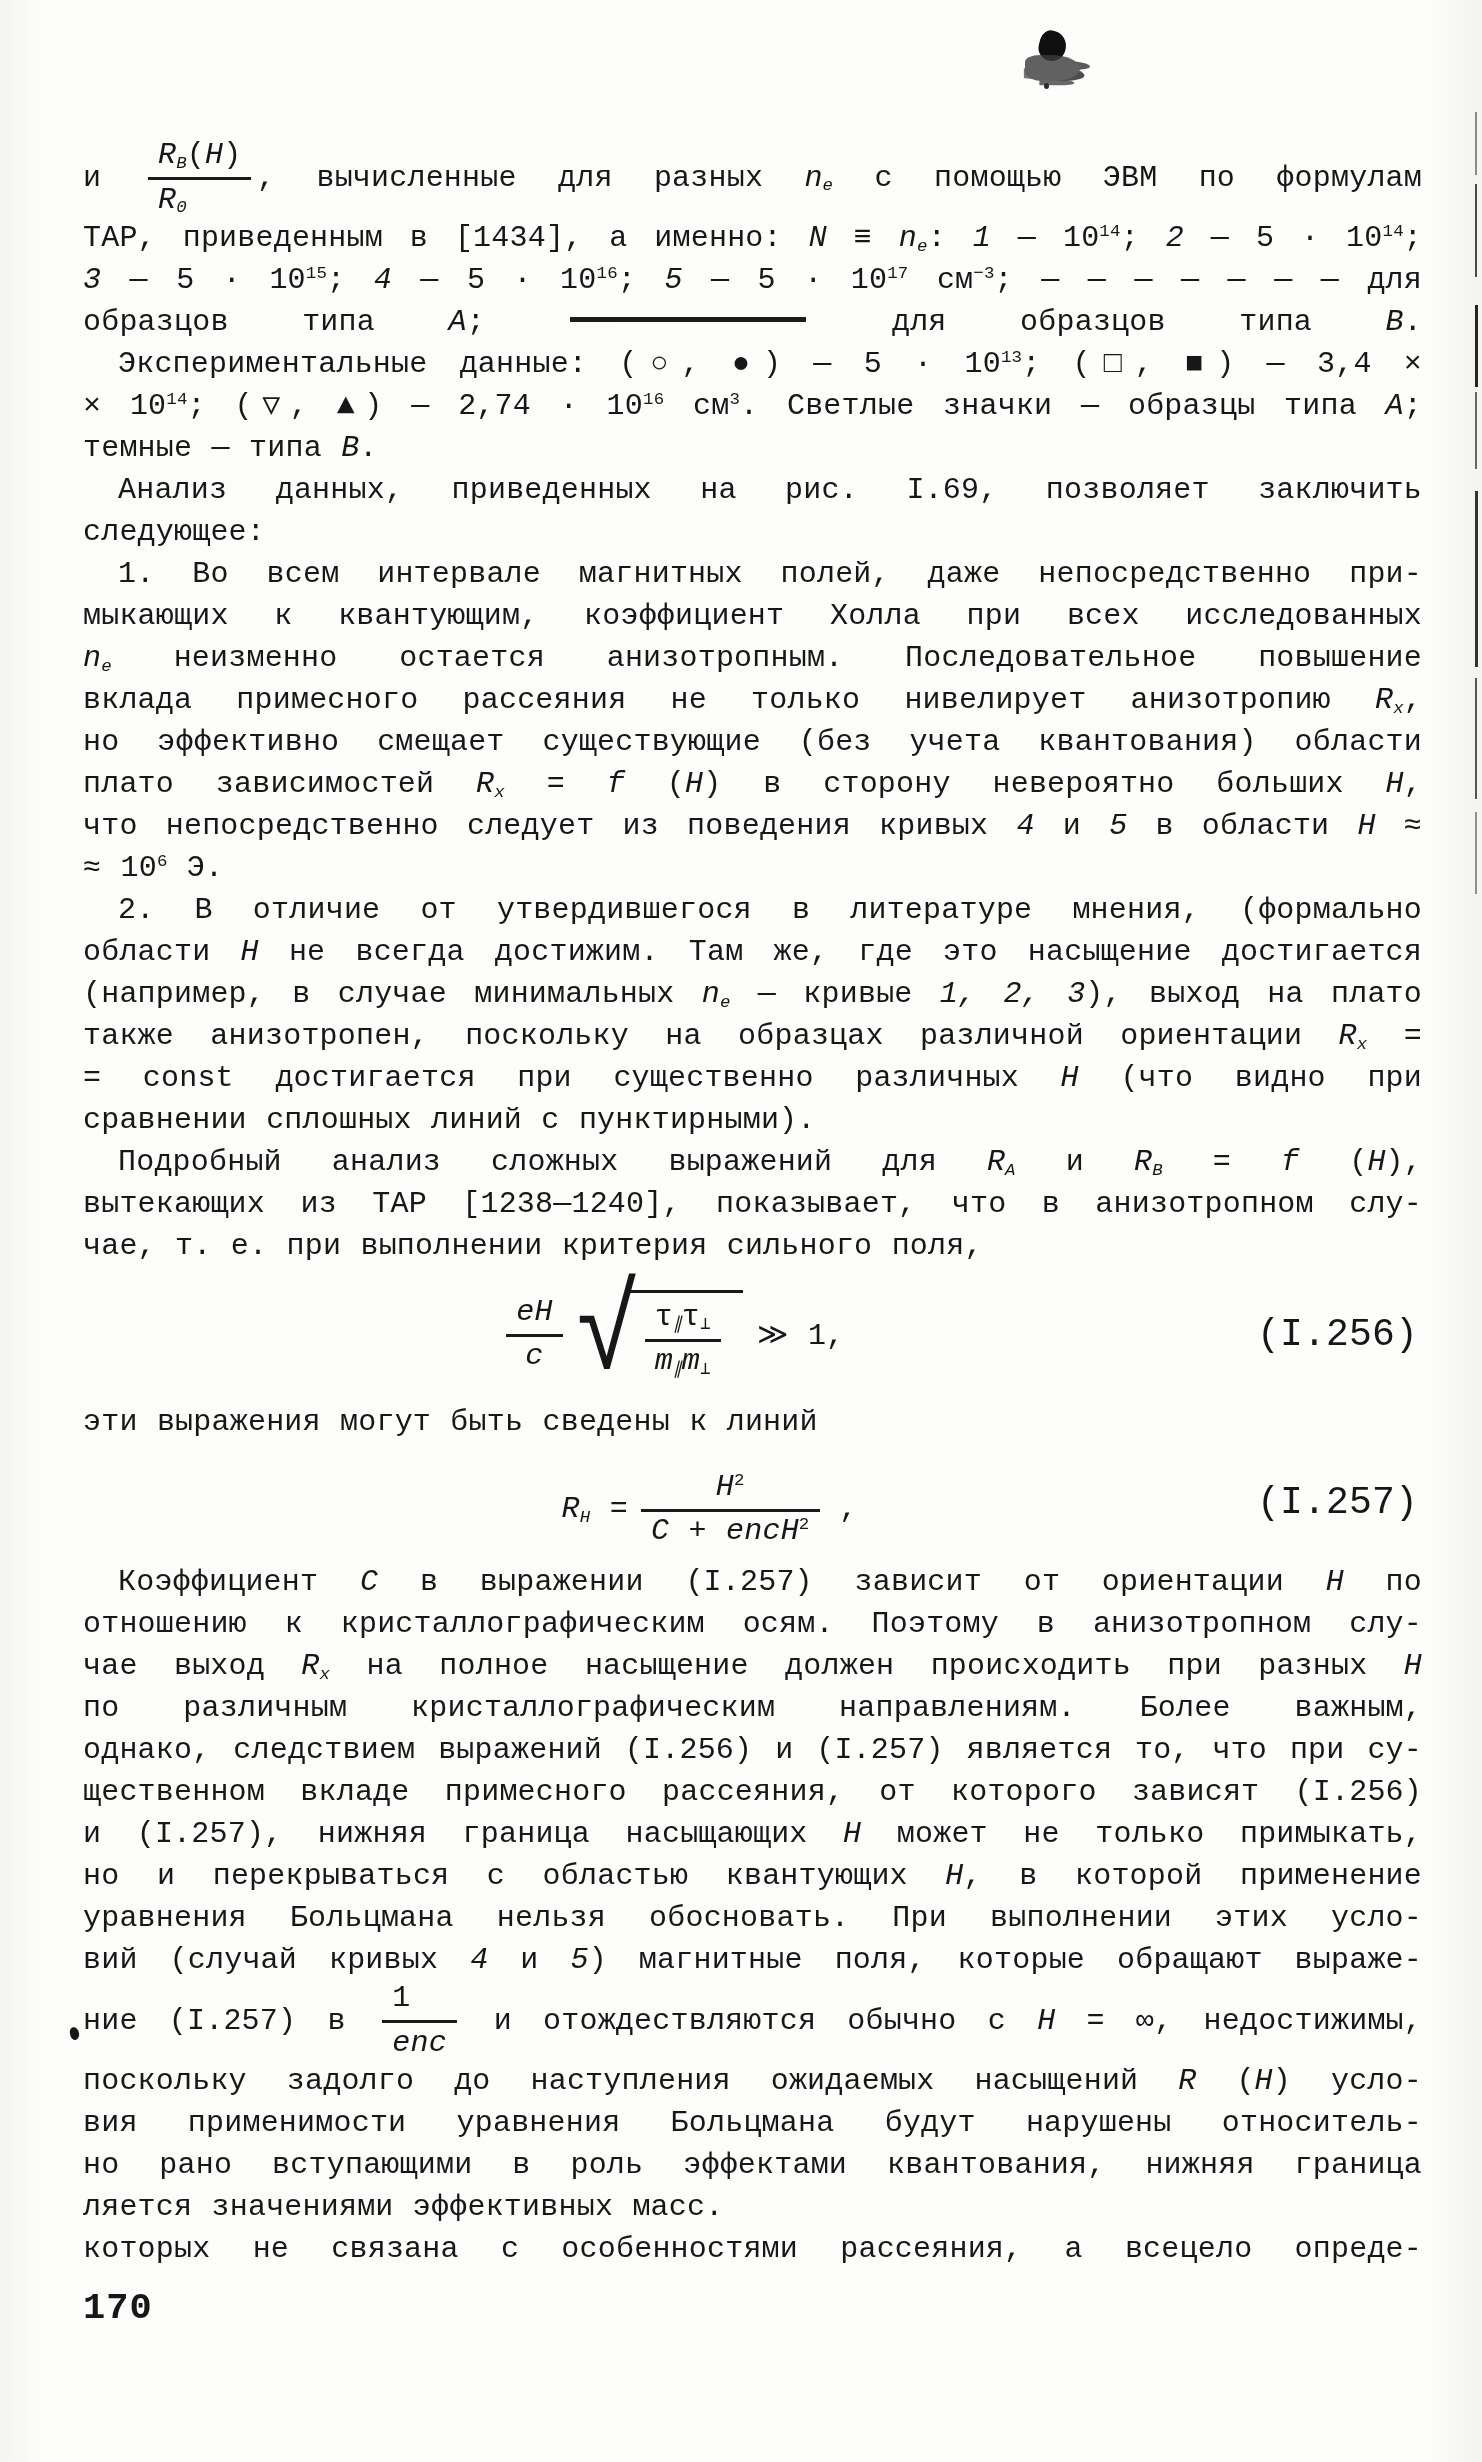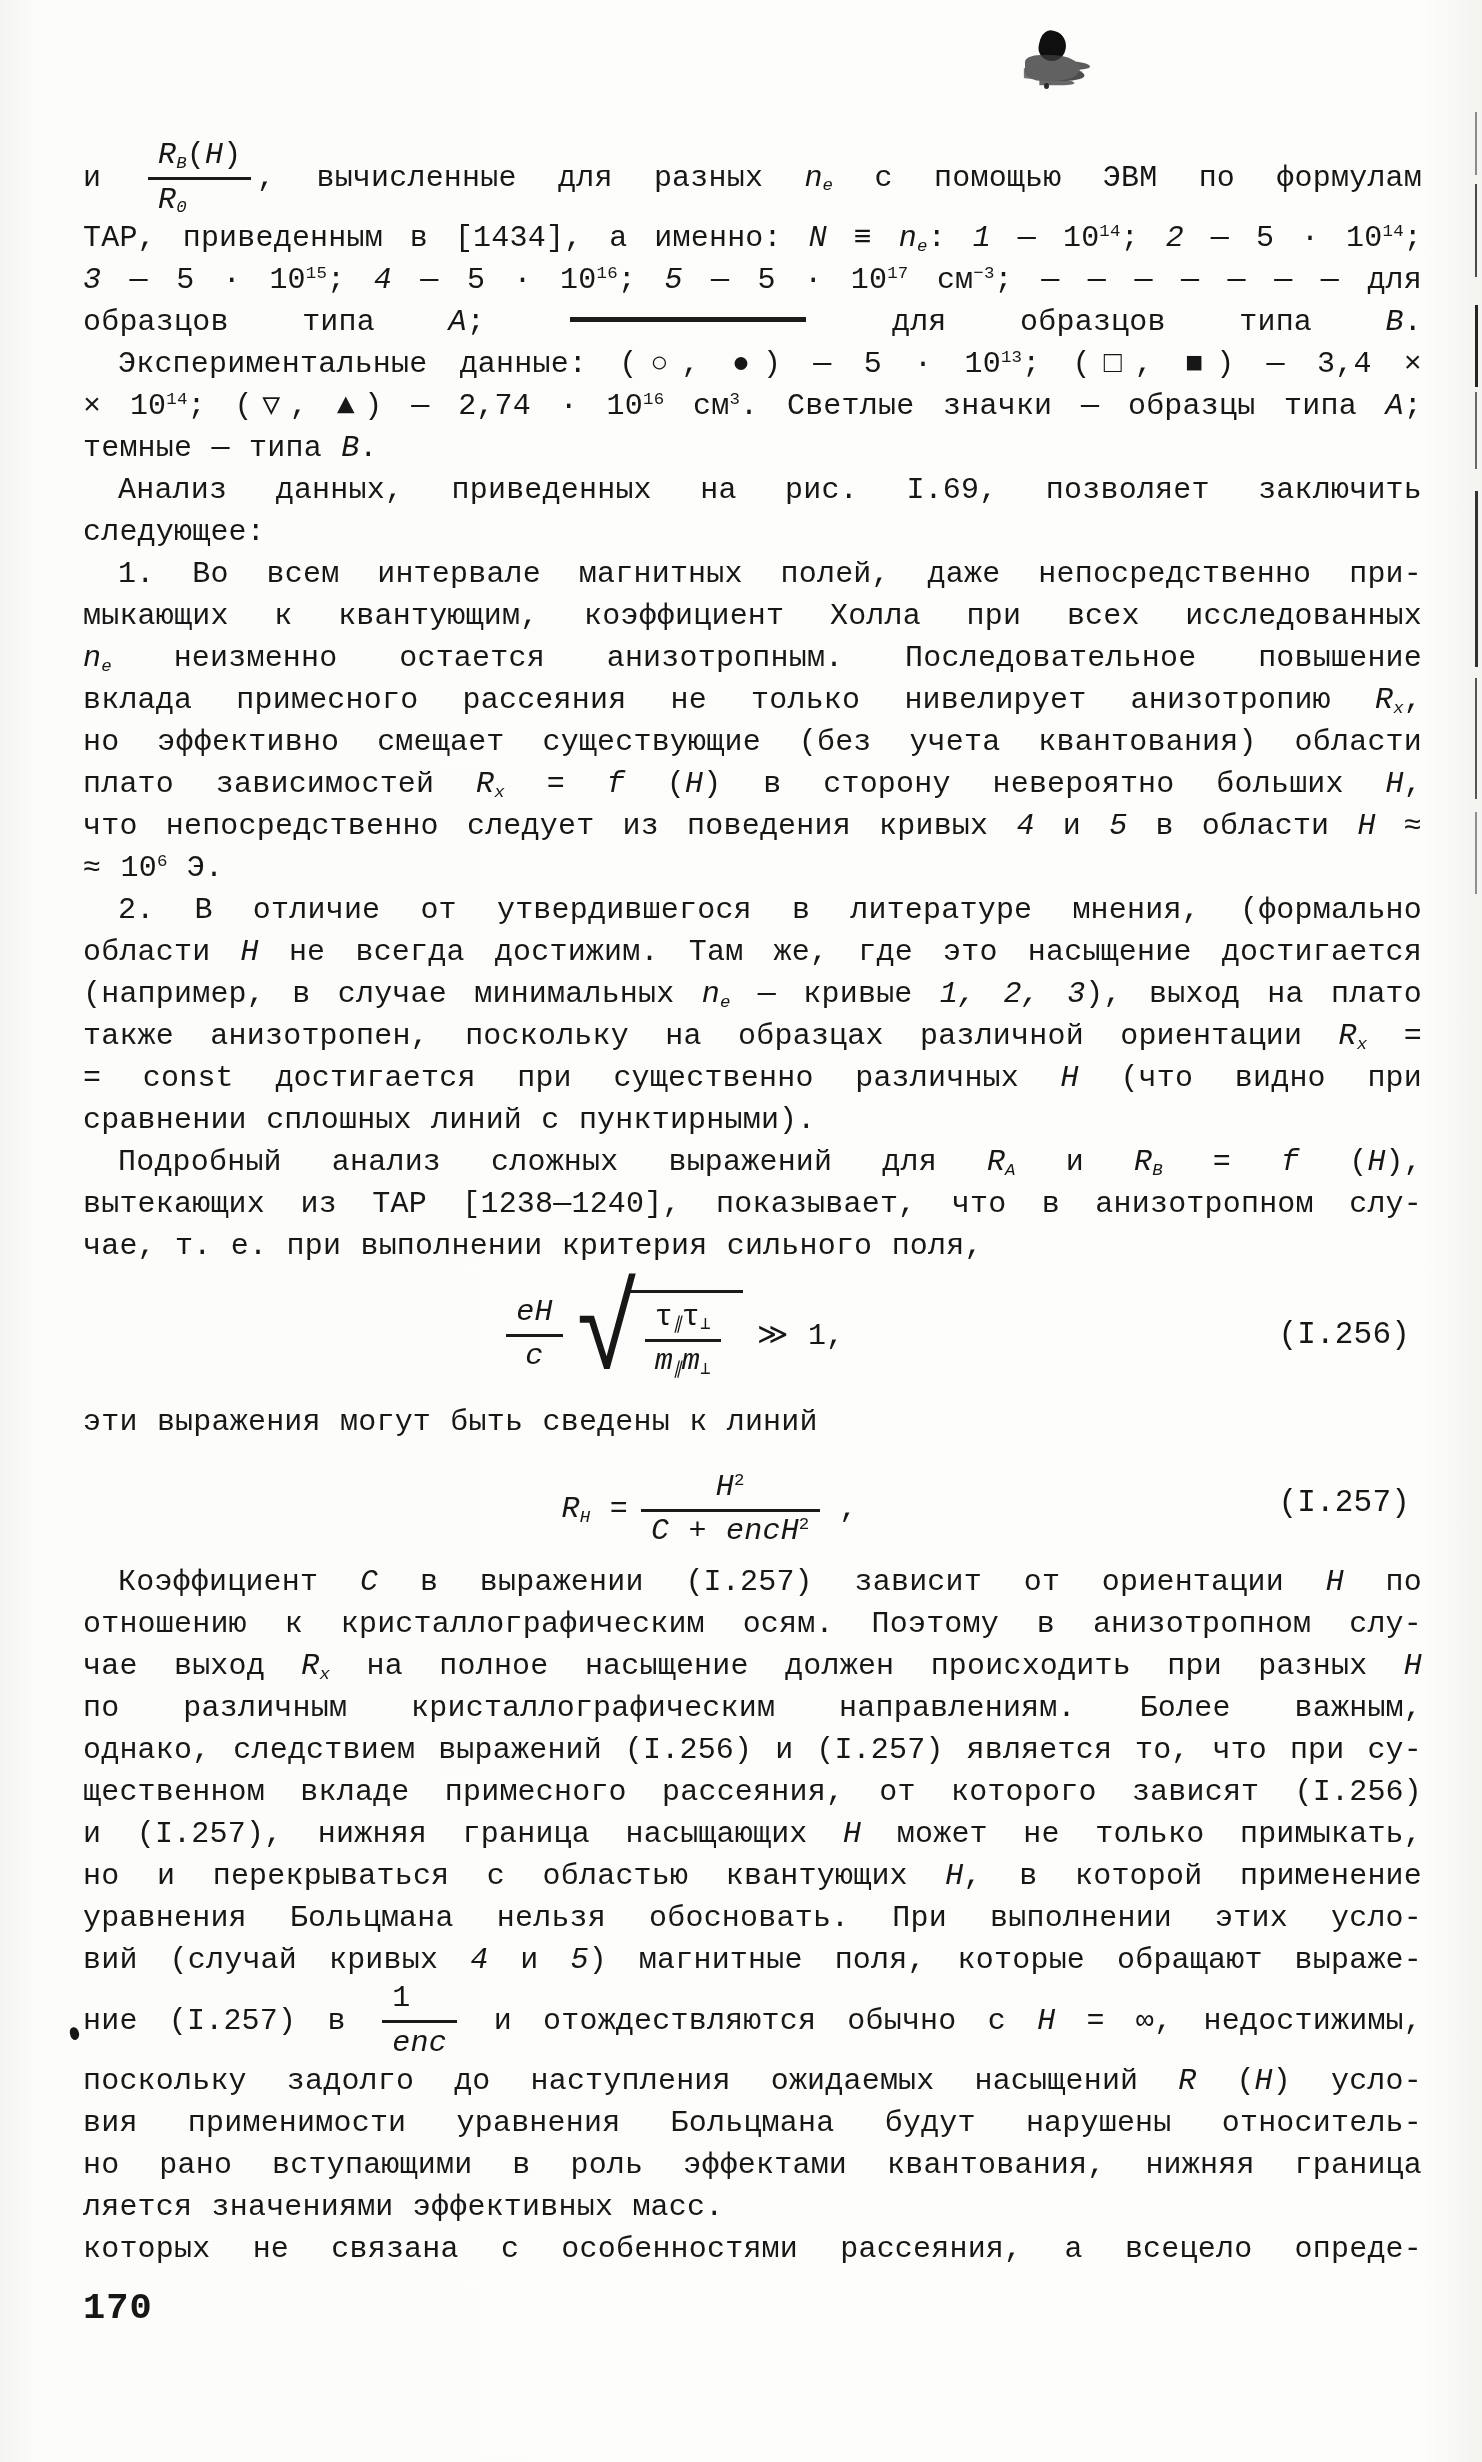--- a/index.html
+++ b/index.html
@@ -33,21 +33,21 @@
   .fden { display:block; padding:4.4px 10px 1.1px; }
   
   .rule-solid { display:inline-block; width:236px; height:5px; background:#1c1c1c; vertical-align:middle; margin:0 12px 5.5px; }
   
   .equation { position:relative; display:flex; align-items:center; }
   .eq-256 { height:134px; }
   .eq-257 { height:118px; }
   .eq-body { margin:0 auto; position:relative; display:flex; align-items:center; font-size:30px; }
   .eq-256 .eq-body { left:-80px; }
   .eq-257 .eq-body { left:-43px;margin-top:14px; }
-  .eq-label { position:absolute; right:12px; top:50%; transform:translateY(-50%); font-size:31px; }
+  .eq-label { position:absolute; right:4px; top:50%; transform:translateY(-50%); font-size:38px; }
   .eq-tail { margin-left:14.3px; }
   .eq-lhs { margin-right:7.7px; }
   
   .sqrt { display:inline-flex; align-items:center; margin-left:7.7px; }
   .rsign { font-style:normal; font-size:107px; line-height:0.92; display:inline-block; transform:scaleY(1.12) translateY(2.2px); margin-right:-11px; }
   .rand { display:inline-block; border-top:3.8px solid #1a1a1a; padding:6.6px 16.5px 0 10px; }
   
   .page-number { position:absolute; left:83px; top:2287px; font-size:37px; font-weight:bold; letter-spacing:1.1px; }
   
   .ink-blot-main { position:absolute; left:1039px; top:31px; width:27.4px; height:30px; background:#0f0f0f;

